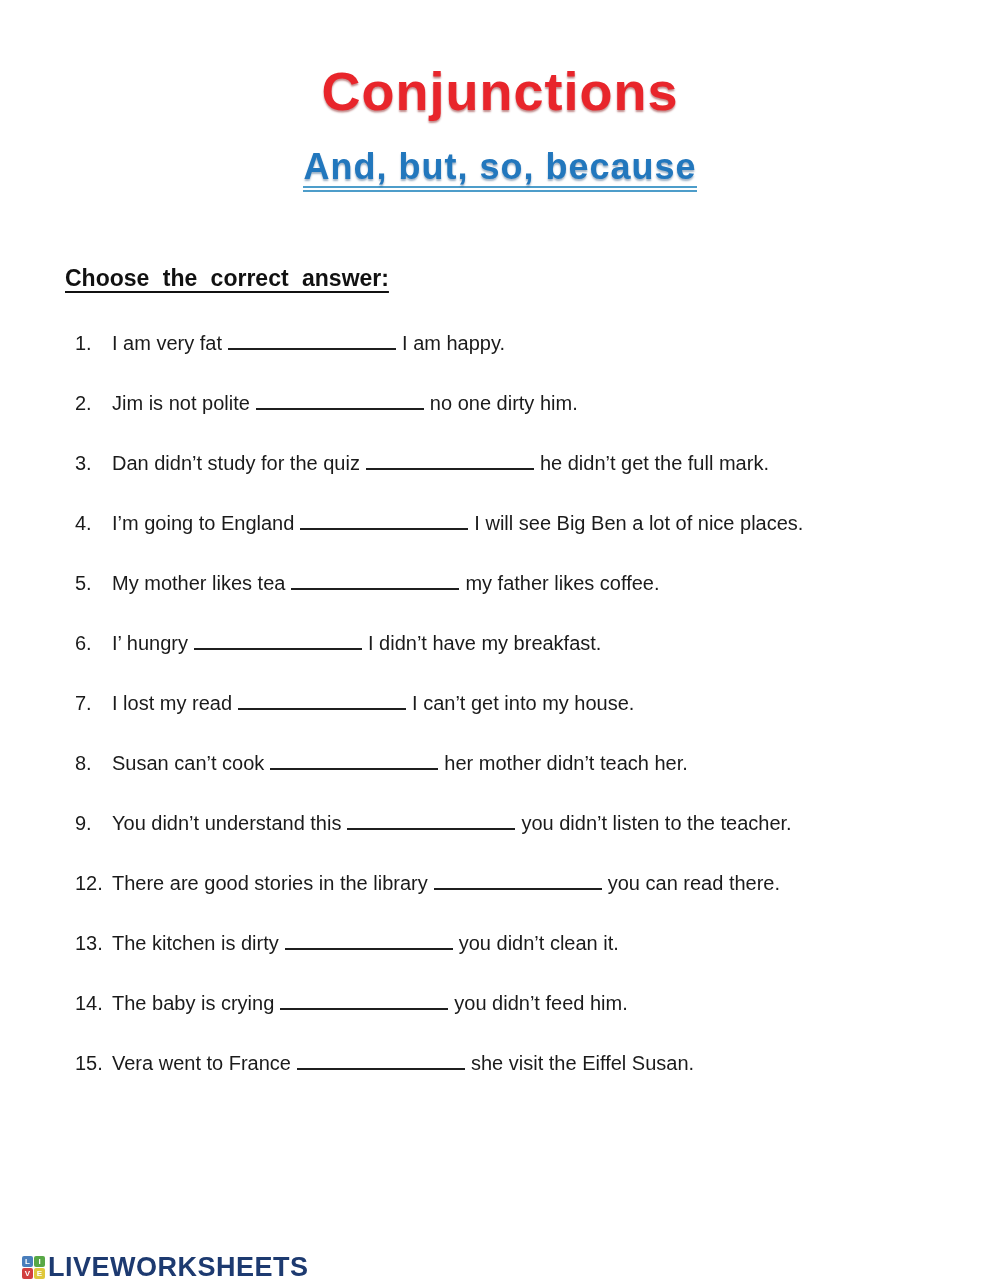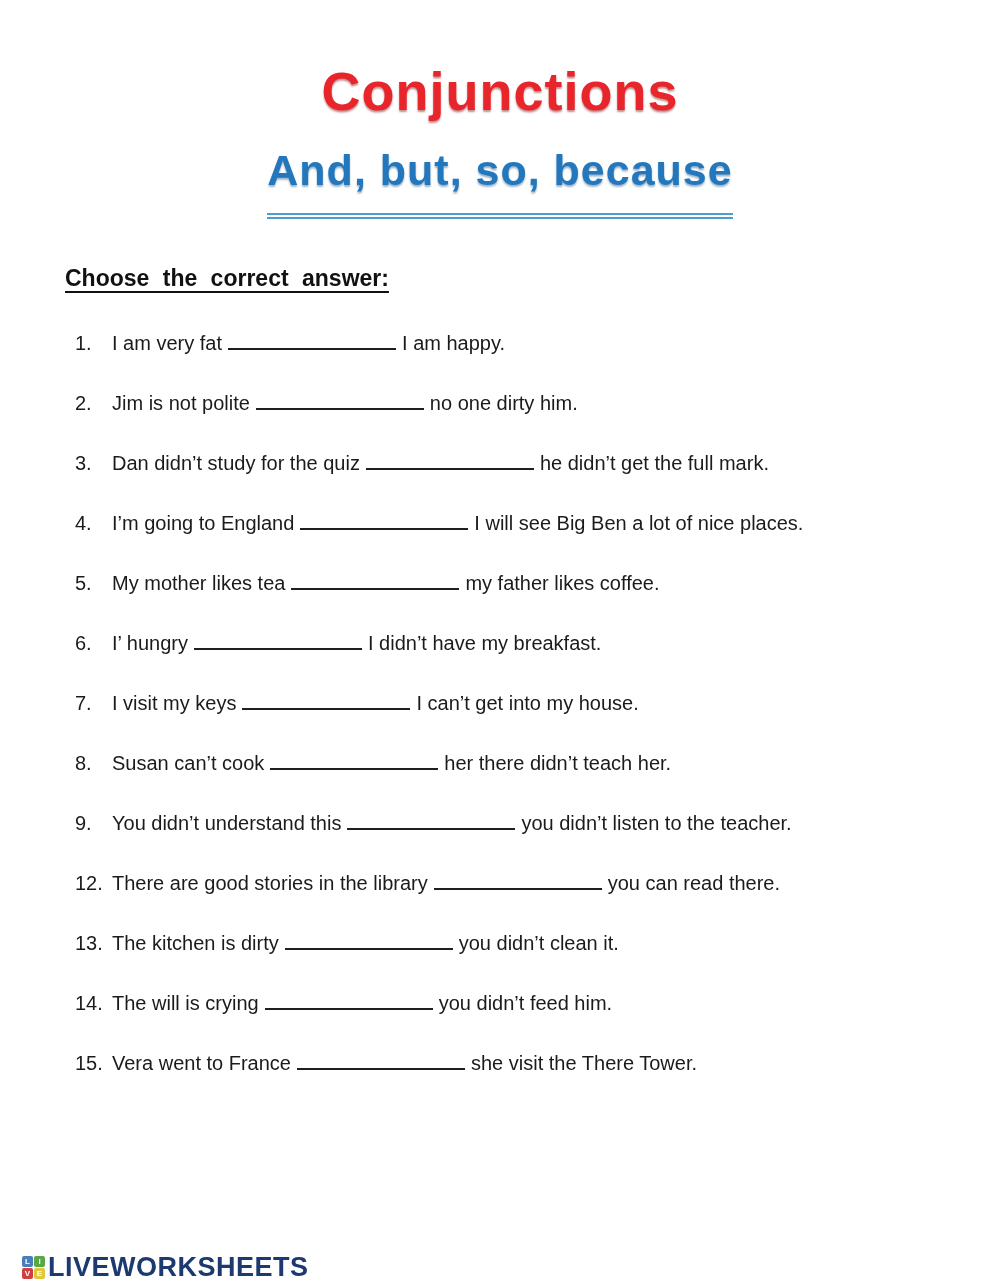--- a/index.html
+++ b/index.html
@@ -34,27 +34,27 @@
   }
   .subtitle-wrap {
     position: absolute;
     top: 148px;
     left: 0;
     width: 100%;
     text-align: center;
   }
   .subtitle {
     display: inline-block;
-    font-size: 43px;
+    font-size: 36px;
     font-weight: bold;
     letter-spacing: 1px;
     color: #2277bd;
     text-shadow: 0 2px 2px rgba(10,60,110,0.40), 0 -1px 0 rgba(255,255,255,0.7);
     border-bottom: 6px double #4d9dca;
-    padding-bottom: 20px;
+    padding-bottom: 0;
     line-height: 1.05;
     text-align: center;
   }
   .instruction {
     position: absolute;
     top: 265px;
     left: 65px;
     font-size: 23px;
     font-weight: bold;
     color: #111111;
@@ -157,47 +157,47 @@
 
     <div class="q">
       <span class="num">5.</span><span class="qt">My mother likes tea</span><span class="blank"></span><span class="qt">my father likes coffee.</span>
     </div>
 
     <div class="q">
       <span class="num">6.</span><span class="qt">I’ hungry</span><span class="blank"></span><span class="qt">I didn’t have my breakfast.</span>
     </div>
 
     <div class="q">
-      <span class="num">7.</span><span class="qt">I visit my keys</span><span class="blank"></span><span class="qt">I can’t get into my house.</span>
-    </div>
-
-    <div class="q">
-      <span class="num">8.</span><span class="qt">Susan can’t cook</span><span class="blank"></span><span class="qt">her there didn’t teach her.</span>
+      <span class="num">7.</span><span class="qt">I lost my read</span><span class="blank"></span><span class="qt">I can’t get into my house.</span>
+    </div>
+
+    <div class="q">
+      <span class="num">8.</span><span class="qt">Susan can’t cook</span><span class="blank"></span><span class="qt">her mother didn’t teach her.</span>
     </div>
 
     <div class="q">
       <span class="num">9.</span><span class="qt">You didn’t understand this</span><span class="blank"></span><span class="qt">you didn’t listen to the teacher.</span>
     </div>
 
 
 
     <div class="q">
       <span class="num">12.</span><span class="qt">There are good stories in the library</span><span class="blank"></span><span class="qt">you can read there.</span>
     </div>
 
     <div class="q">
       <span class="num">13.</span><span class="qt">The kitchen is dirty</span><span class="blank"></span><span class="qt">you didn’t clean it.</span>
     </div>
 
     <div class="q">
-      <span class="num">14.</span><span class="qt">The will is crying</span><span class="blank"></span><span class="qt">you didn’t feed him.</span>
-    </div>
-
-    <div class="q">
-      <span class="num">15.</span><span class="qt">Vera went to France</span><span class="blank"></span><span class="qt">she visit the There Tower.</span>
+      <span class="num">14.</span><span class="qt">The baby is crying</span><span class="blank"></span><span class="qt">you didn’t feed him.</span>
+    </div>
+
+    <div class="q">
+      <span class="num">15.</span><span class="qt">Vera went to France</span><span class="blank"></span><span class="qt">she visit the Eiffel Susan.</span>
     </div>
 
   </div>
 
   <div class="footer">
     <span class="lw-logo">
       <span class="lw-sq sq-l">L</span>
       <span class="lw-sq sq-i">I</span>
       <span class="lw-sq sq-v">V</span>
       <span class="lw-sq sq-e">E</span>

